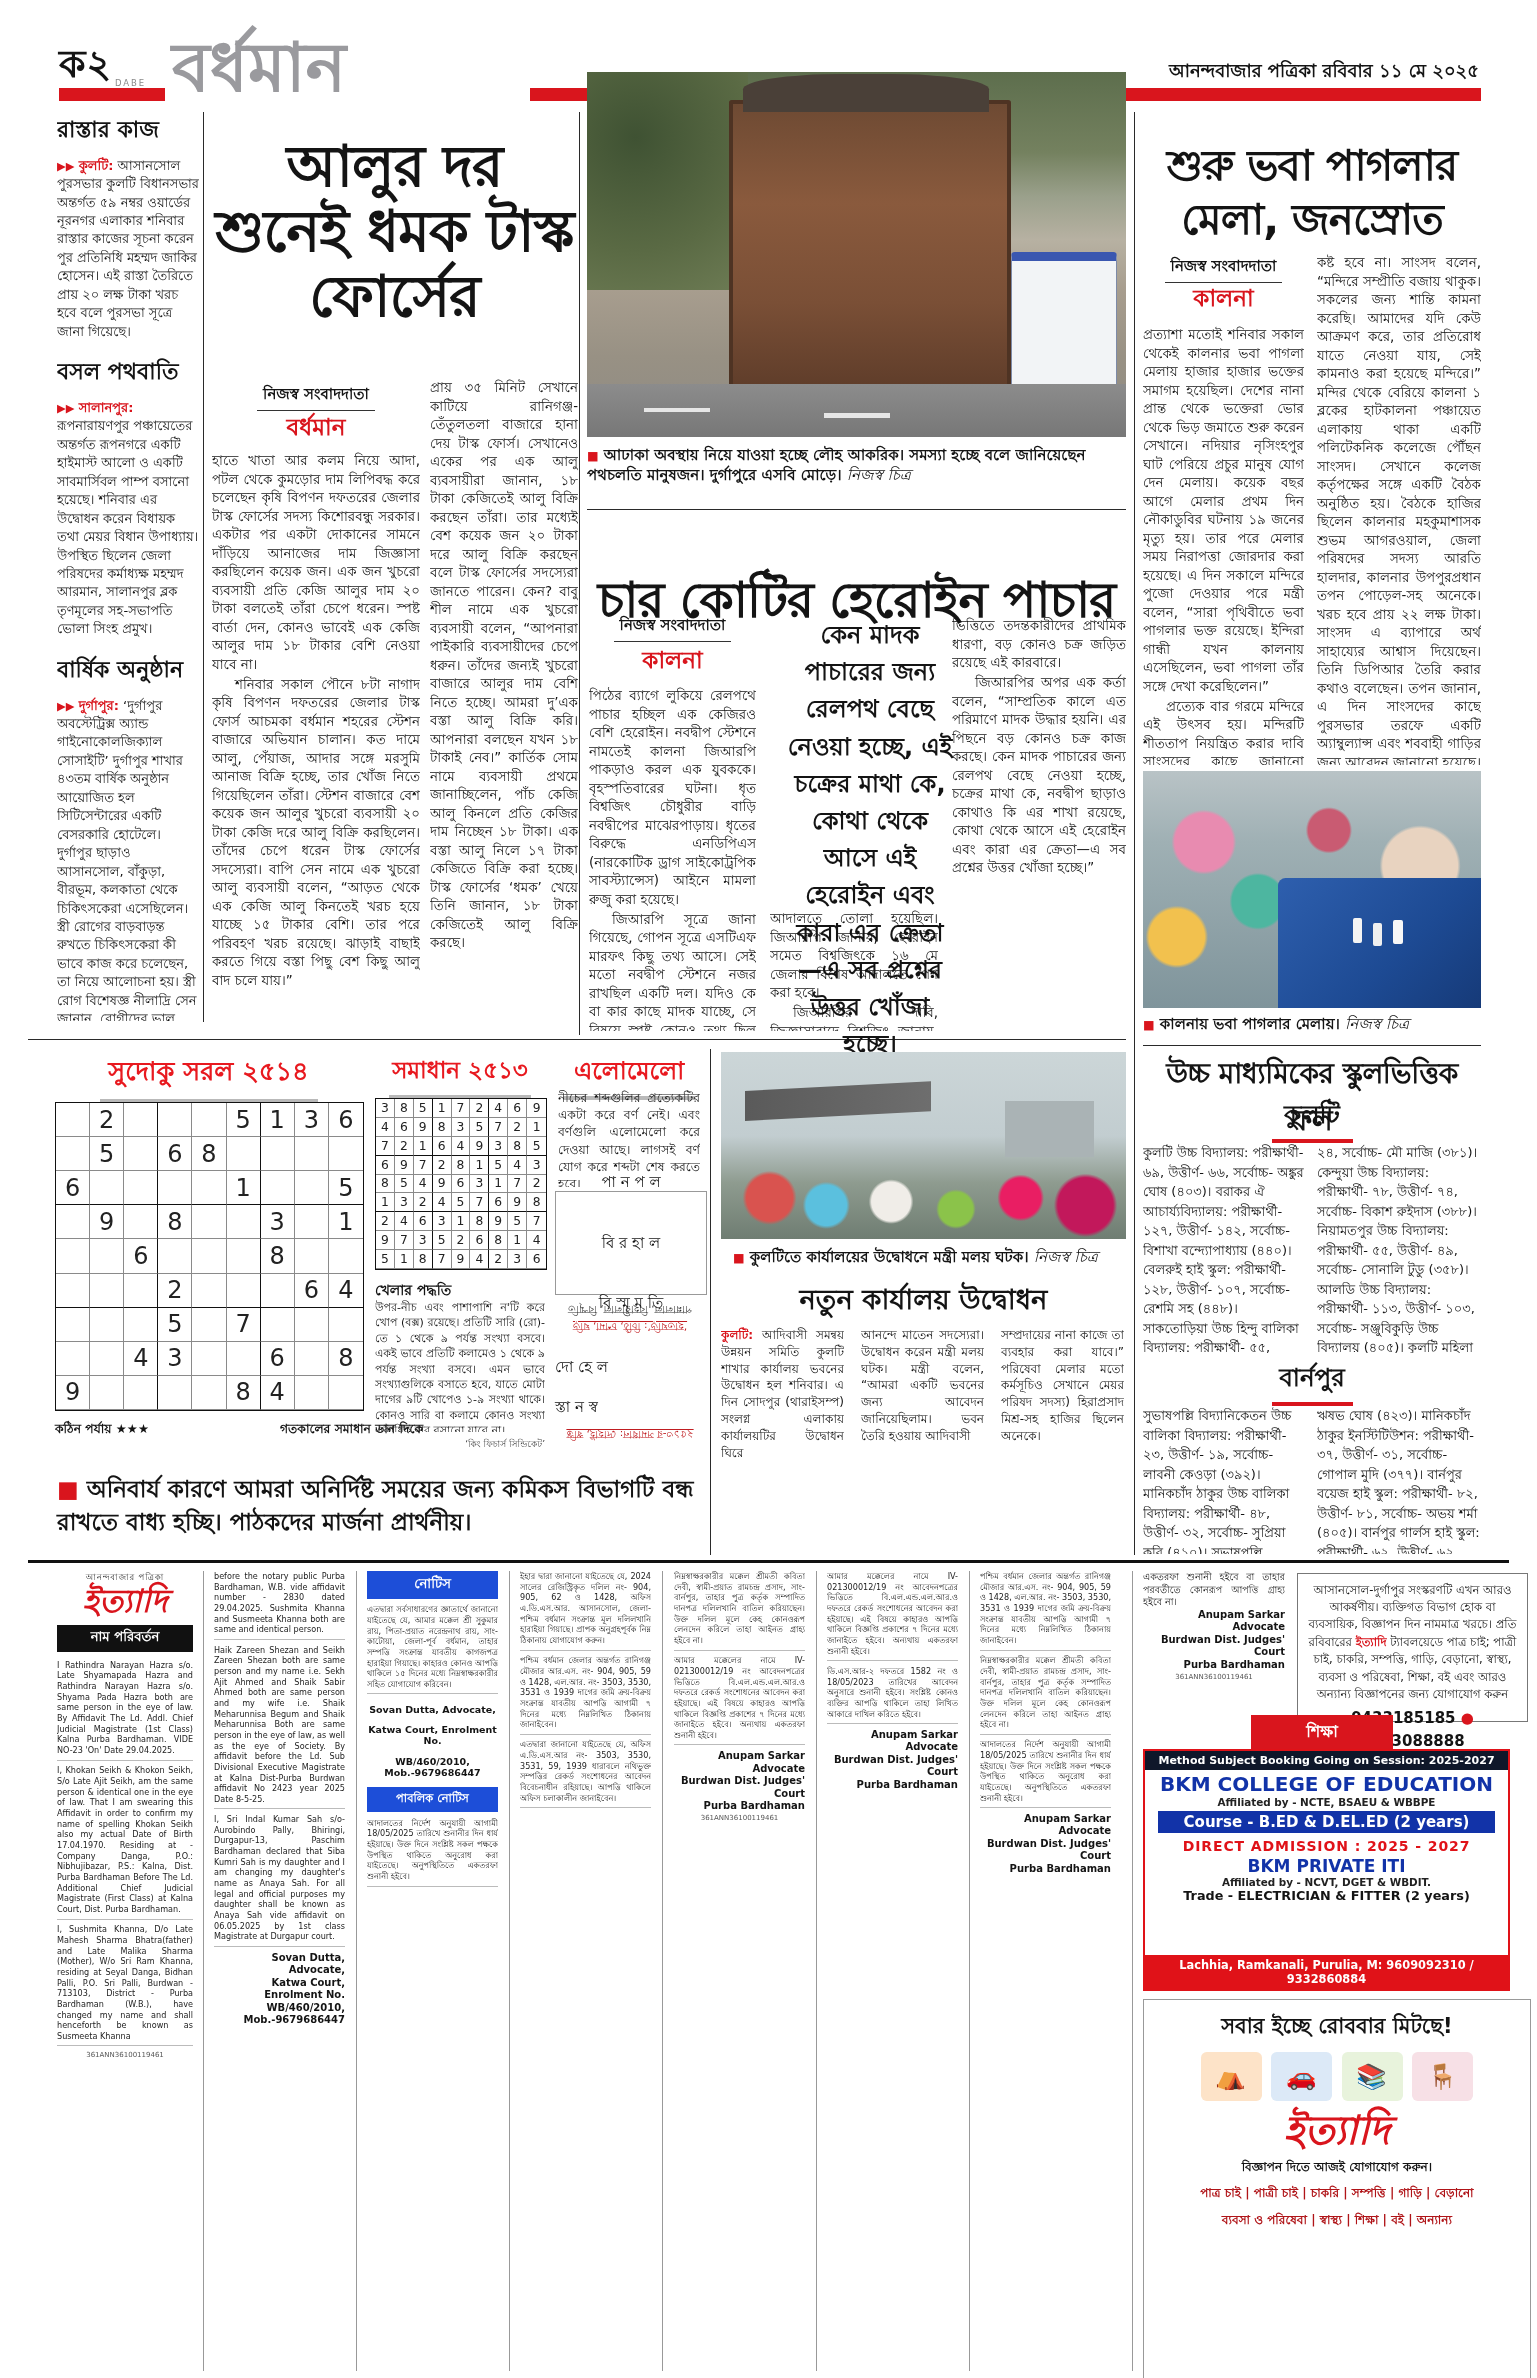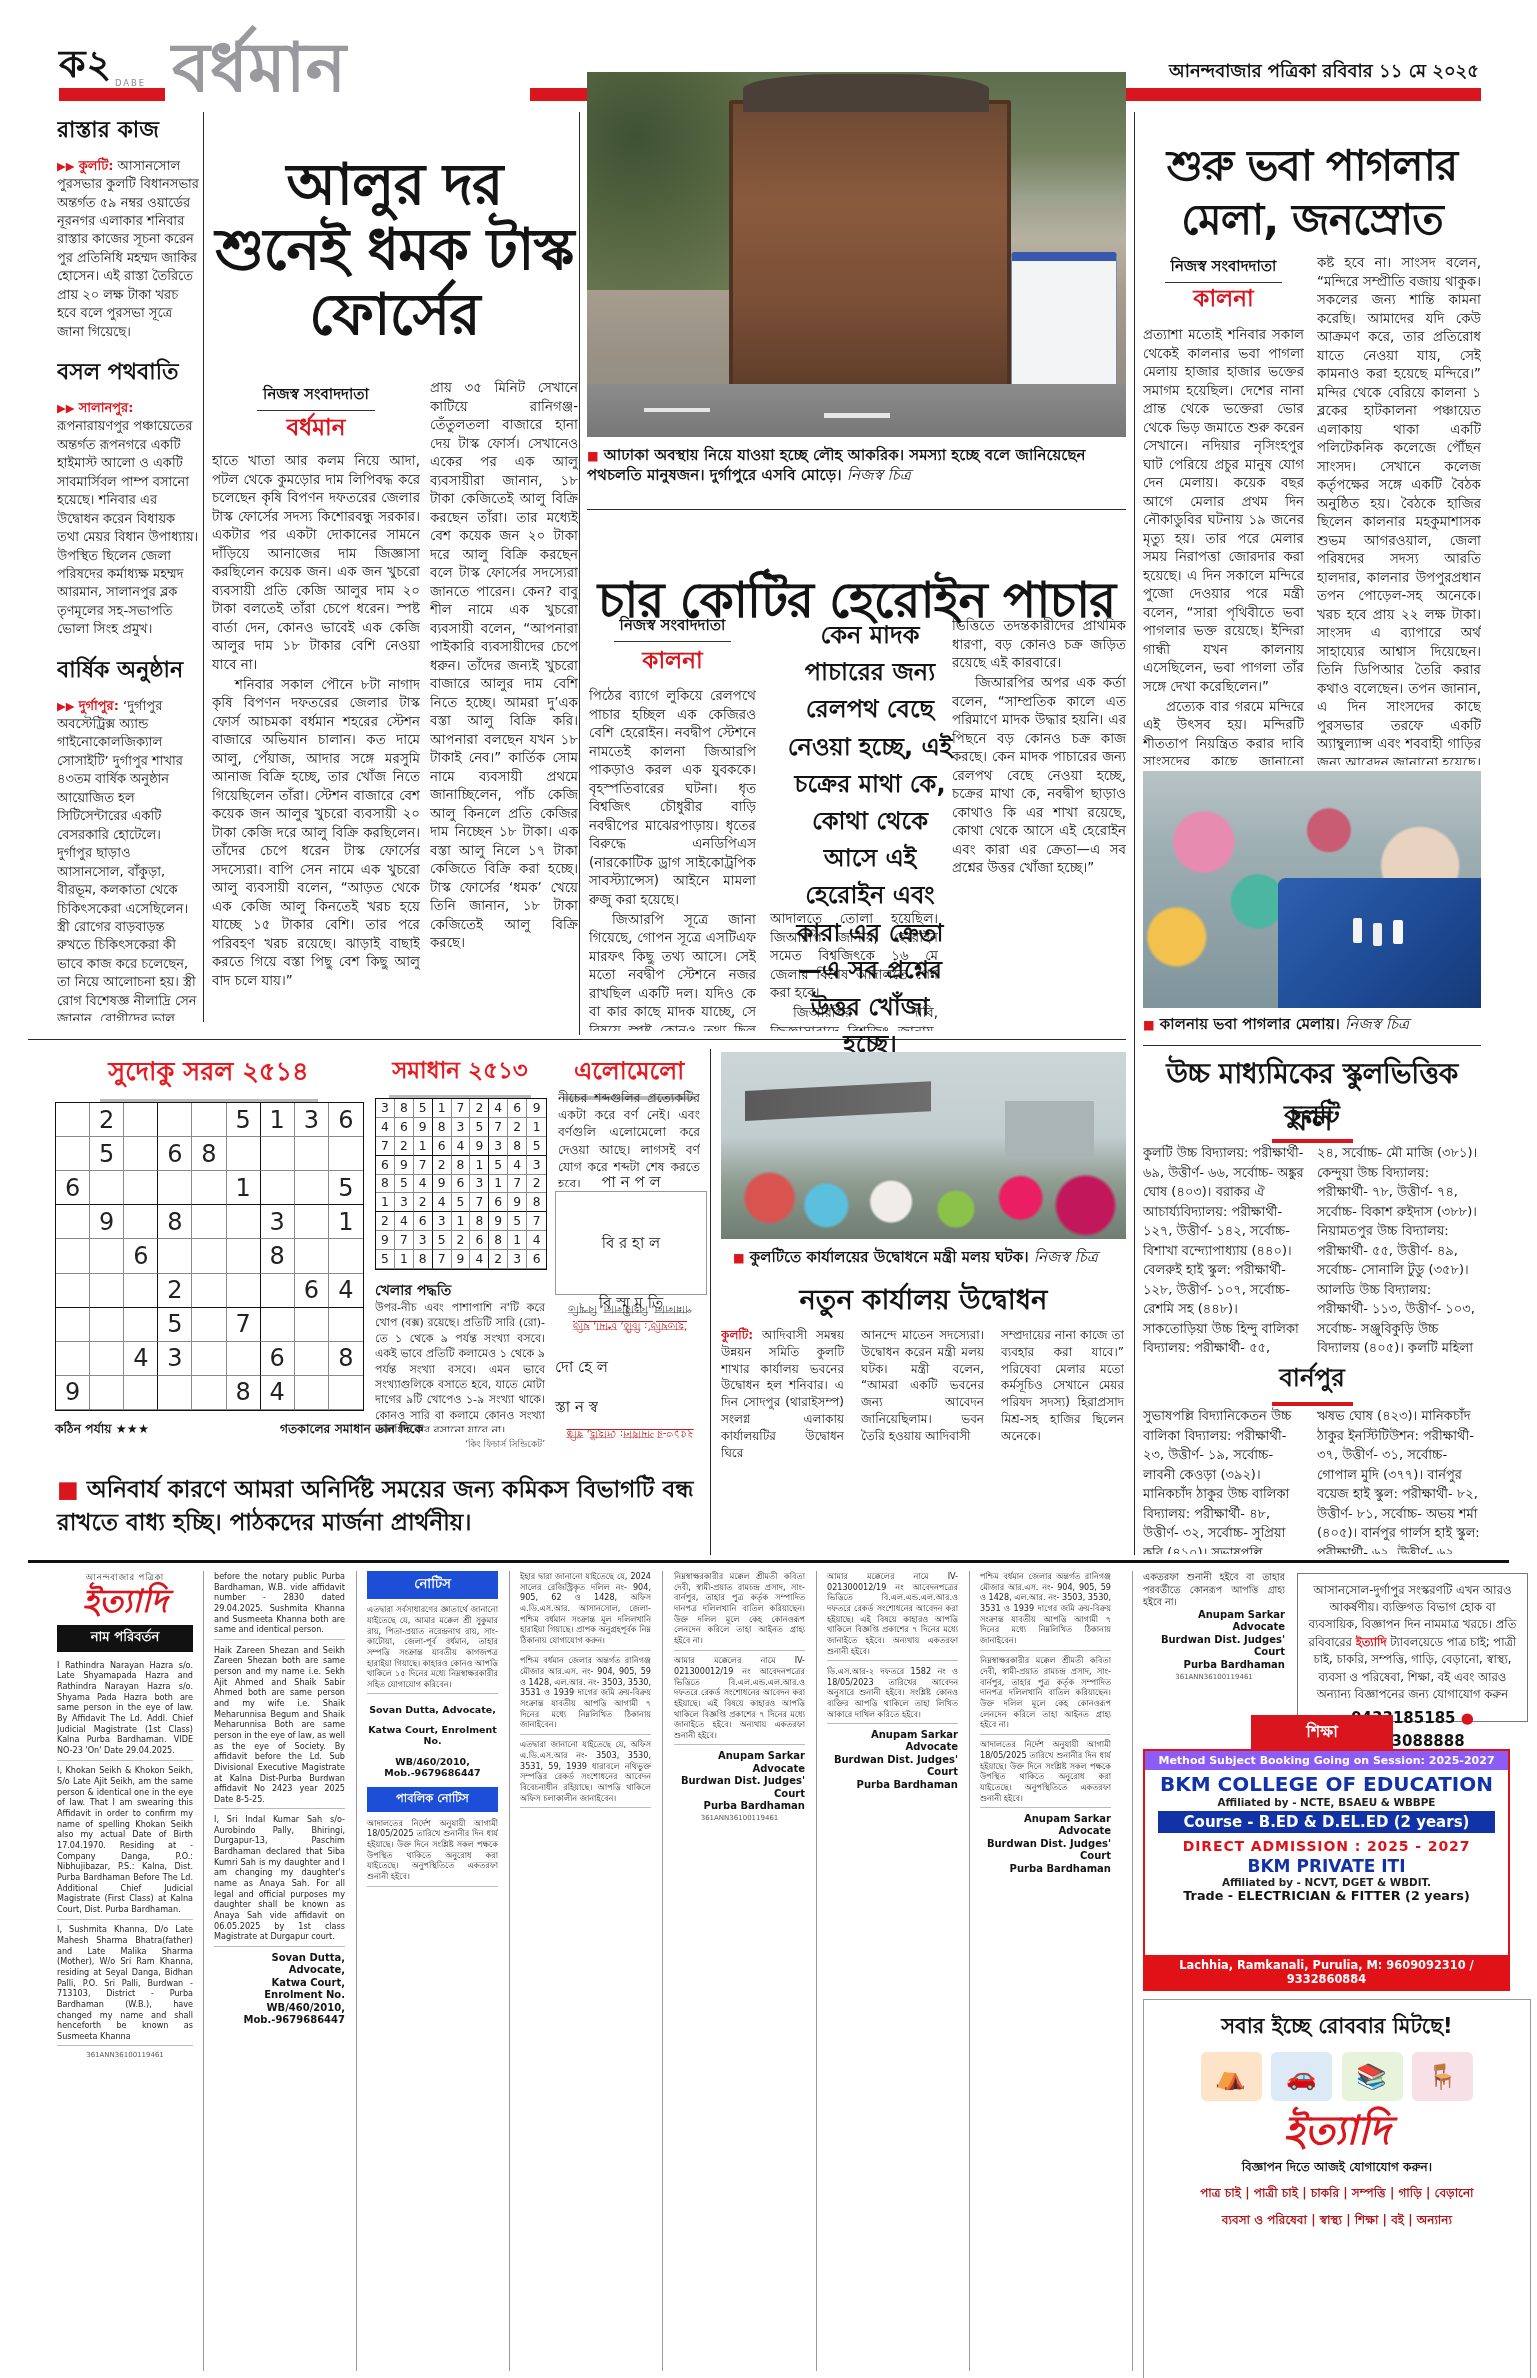--- a/index.html
+++ b/index.html
@@ -94,21 +94,21 @@
   .itlogo{color:#d9151d;font-weight:800;font-style:italic;font-size:32px;line-height:1;text-align:center}
   .paper-sm{font-size:8.5px;text-align:center;letter-spacing:0.9px;color:#333}
   .promo{border:0.9px solid #777;padding:7.6px 9.5px;font-size:11.6px;line-height:1.5;text-align:center}
   .promo .brand{color:#d9151d;font-weight:800}
   .promo .ph{font-size:15px;font-weight:800;margin-top:3.8px}
   .promo .dot{color:#d9151d}
   .shiksha{background:#d9151d;color:#fff;font-size:16px;font-weight:800;text-align:center;padding:3.8px 0}
 
   
   .bkm{border:2.8px solid #e01218;display:flex;flex-direction:column;text-align:center}
-  .bkm .r1{background:#8b5cf6;color:#fff;font-size:11px;font-weight:700;padding:2.8px 0}
+  .bkm .r1{background:#0f172a;color:#fff;font-size:11px;font-weight:700;padding:2.8px 0}
   .bkm .name{color:#1233a8;font-size:20px;font-weight:800;padding:2.8px 0 0}
   .bkm .aff{font-size:10.4px;font-weight:600;color:#222}
   .bkm .course{background:#1233a8;color:#fff;font-size:15px;font-weight:800;margin:2.8px 13.2px;padding:1.9px 0}
   .bkm .direct{color:#e01218;font-size:14px;font-weight:800;letter-spacing:0.9px;padding:1.9px 0}
   .bkm .iti{color:#1233a8;font-size:17px;font-weight:800}
   .bkm .trade{font-size:12.8px;font-weight:800;padding:0.9px 0 2.8px}
   .bkm .addr{background:#e01218;color:#fff;font-size:11.4px;font-weight:700;margin-top:auto;padding:2.8px 0}
 
   
   .sunday{border:0.9px solid #999;padding:9.5px 11.4px;display:flex;flex-direction:column;gap:7.6px}
@@ -146,21 +146,21 @@
       <h3 class="brief-title">বসল পথবাতি</h3>
       <div class="brief-body"><span class="mk">▶▶</span> <span class="pl">সালানপুর:</span> <span>রূপনারায়ণপুর পঞ্চায়েতের অন্তর্গত রূপনগরে একটি হাইমাস্ট আলো ও একটি সাবমার্সিবল পাম্প বসানো হয়েছে। শনিবার এর উদ্বোধন করেন বিধায়ক তথা মেয়র বিধান উপাধ্যায়। উপস্থিত ছিলেন জেলা পরিষদের কর্মাধ্যক্ষ মহম্মদ আরমান, সালানপুর ব্লক তৃণমূলের সহ-সভাপতি ভোলা সিংহ প্রমুখ।</span></div>
     </div>
     <div class="brief" style="margin-top:13.2px">
       <h3 class="brief-title">বার্ষিক অনুষ্ঠান</h3>
       <div class="brief-body"><span class="mk">▶▶</span> <span class="pl">দুর্গাপুর:</span> <span>‘দুর্গাপুর অবস্টেট্রিক্স অ্যান্ড গাইনোকোলজিক্যাল সোসাইটি’ দুর্গাপুর শাখার ৪৩তম বার্ষিক অনুষ্ঠান আয়োজিত হল সিটিসেন্টারের একটি বেসরকারি হোটেলে। দুর্গাপুর ছাড়াও আসানসোল, বাঁকুড়া, বীরভূম, কলকাতা থেকে চিকিৎসকেরা এসেছিলেন। স্ত্রী রোগের বাড়বাড়ন্ত রুখতে চিকিৎসকেরা কী ভাবে কাজ করে চলেছেন, তা নিয়ে আলোচনা হয়। স্ত্রী রোগ বিশেষজ্ঞ নীলাদ্রি সেন জানান, রোগীদের ভাল রাখার জন্য সদা সচেষ্ট চিকিৎসকেরা।</span></div>
     </div>
 
   </div>
 
-  <h1 class="abs h-lead" style="left:212px;top:114px;width:365px">আলুর দর শুনেই ধমক টাস্ক ফোর্সের</h1>
+  <h1 class="abs h-lead" style="left:212px;top:96px;width:365px">আলুর দর শুনেই ধমক টাস্ক ফোর্সের</h1>
   <div class="abs byline" style="left:212px;top:382px;width:208px"><span>নিজস্ব সংবাদদাতা</span></div>
   <div class="abs dateline" style="left:212px;top:409px;width:208px">বর্ধমান</div>
   <div class="abs bn" style="left:212px;top:452px;width:208px;height:568px">
       <p class="noind">হাতে খাতা আর কলম নিয়ে আদা, পটল থেকে কুমড়োর দাম লিপিবদ্ধ করে চলেছেন কৃষি বিপণন দফতরের জেলার টাস্ক ফোর্সের সদস্য কিশোরবন্ধু সরকার। একটার পর একটা দোকানের সামনে দাঁড়িয়ে আনাজের দাম জিজ্ঞাসা করছিলেন কয়েক জন। এক জন খুচরো ব্যবসায়ী প্রতি কেজি আলুর দাম ২০ টাকা বলতেই তাঁরা চেপে ধরেন। স্পষ্ট বার্তা দেন, কোনও ভাবেই এক কেজি আলুর দাম ১৮ টাকার বেশি নেওয়া যাবে না।</p>
       <p>শনিবার সকাল পৌনে ৮টা নাগাদ কৃষি বিপণন দফতরের জেলার টাস্ক ফোর্স আচমকা বর্ধমান শহরের স্টেশন বাজারে অভিযান চালান। কত দামে আলু, পেঁয়াজ, আদার সঙ্গে মরসুমি আনাজ বিক্রি হচ্ছে, তার খোঁজ নিতে গিয়েছিলেন তাঁরা। স্টেশন বাজারে বেশ কয়েক জন আলুর খুচরো ব্যবসায়ী ২০ টাকা কেজি দরে আলু বিক্রি করছিলেন। তাঁদের চেপে ধরেন টাস্ক ফোর্সের সদস্যেরা। বাপি সেন নামে এক খুচরো আলু ব্যবসায়ী বলেন, “আড়ত থেকে এক কেজি আলু কিনতেই খরচ হয়ে যাচ্ছে ১৫ টাকার বেশি। তার পরে পরিবহণ খরচ রয়েছে। ঝাড়াই বাছাই করতে গিয়ে বস্তা পিছু বেশ কিছু আলু বাদ চলে যায়।”</p>
     </div>
   <div class="abs bn" style="left:430px;top:379px;width:148px;height:642px">
       <p class="noind">প্রায় ৩৫ মিনিট সেখানে কাটিয়ে রানিগঞ্জ-তেঁতুলতলা বাজারে হানা দেয় টাস্ক ফোর্স। সেখানেও একের পর এক আলু ব্যবসায়ীরা জানান, ১৮ টাকা কেজিতেই আলু বিক্রি করছেন তাঁরা। তার মধ্যেই বেশ কয়েক জন ২০ টাকা দরে আলু বিক্রি করছেন বলে টাস্ক ফোর্সের সদস্যেরা জানতে পারেন। কেন? বাবু শীল নামে এক খুচরো ব্যবসায়ী বলেন, “আপনারা পাইকারি ব্যবসায়ীদের চেপে ধরুন। তাঁদের জন্যই খুচরো বাজারে আলুর দাম বেশি নিতে হচ্ছে। আমরা দু’এক বস্তা আলু বিক্রি করি। আপনারা বলছেন যখন ১৮ টাকাই নেব।” কার্তিক সোম নামে ব্যবসায়ী প্রথমে জানাচ্ছিলেন, পাঁচ কেজি আলু কিনলে প্রতি কেজির দাম নিচ্ছেন ১৮ টাকা। এক বস্তা আলু নিলে ১৭ টাকা কেজিতে বিক্রি করা হচ্ছে। টাস্ক ফোর্সের ‘ধমক’ খেয়ে তিনি জানান, ১৮ টাকা কেজিতেই আলু বিক্রি করছে।</p>
     </div>
 

